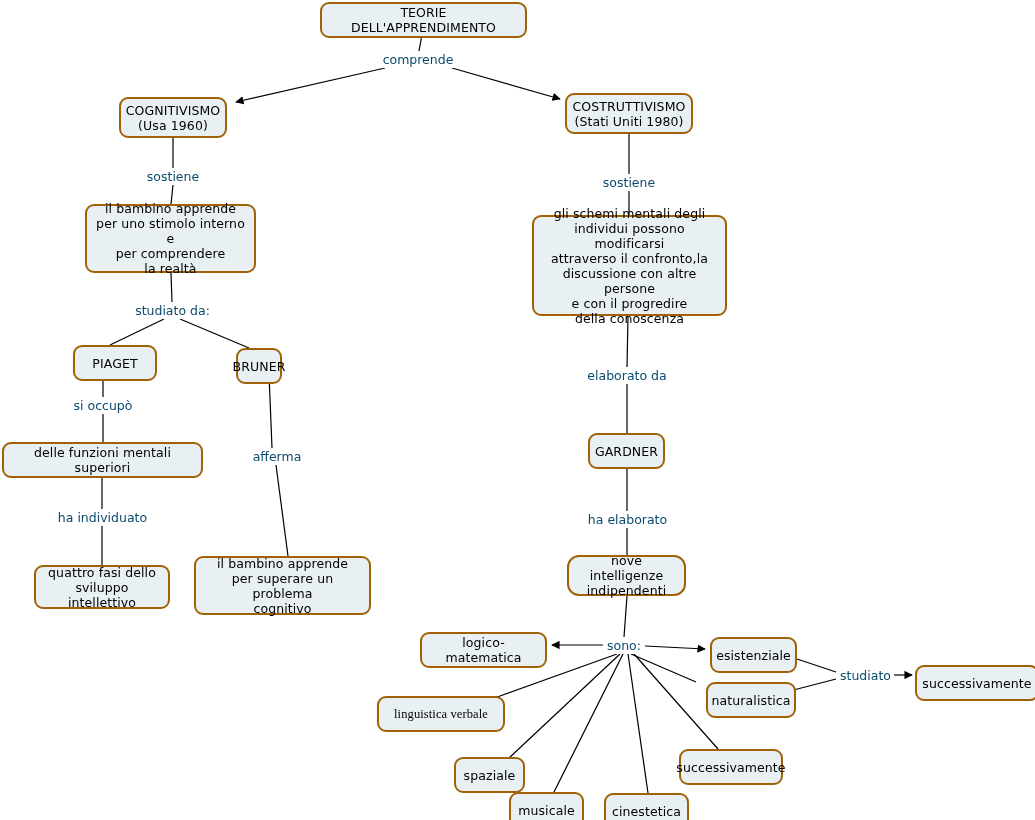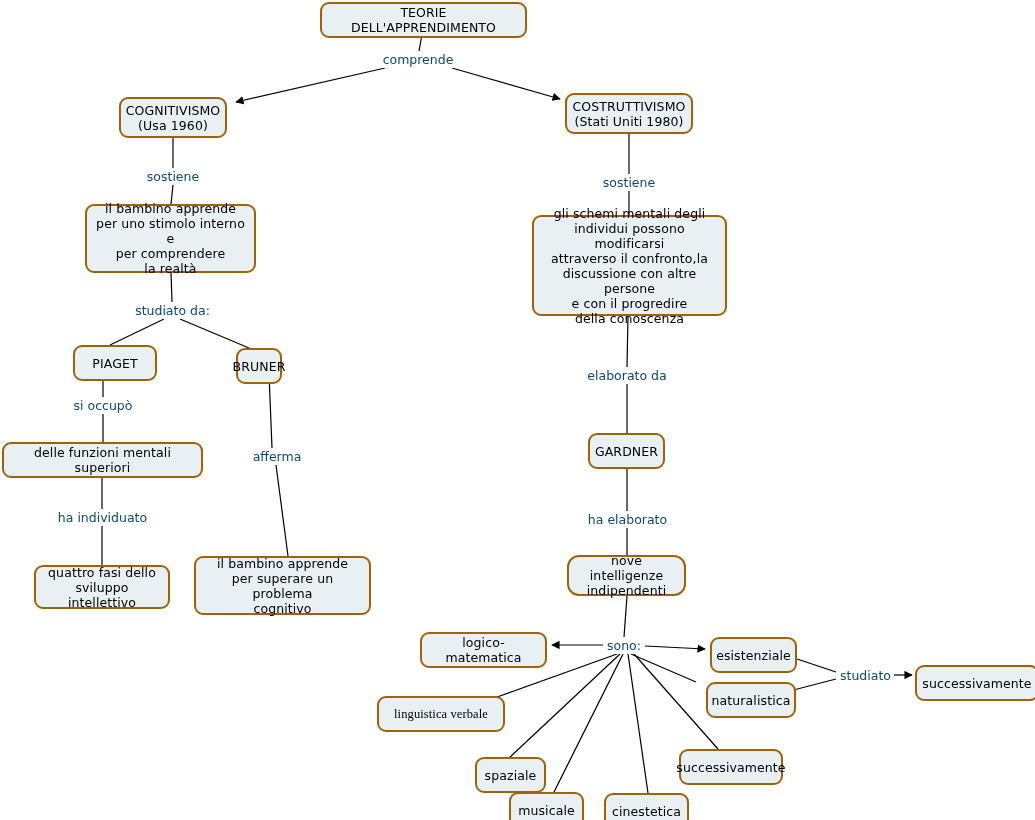--- a/index.html
+++ b/index.html
@@ -130,21 +130,21 @@
       <div class="node" style="left: 194px; top: 556px; width: 177px; height: 59px;">il bambino apprende
 per superare un problema
 cognitivo</div>
       <div class="node" style="left: 588px; top: 433px; width: 77px; height: 26px;">GARDNER</div>
       <div class="node" style="left: 567px; top: 555px; width: 119px; height: 41px; border-radius: 12px;">nove intelligenze
 indipendenti</div>
       <div class="node" style="left: 420px; top: 632px; width: 127px; height: 27px;">logico-matematica</div>
       <div class="node" style="left: 710px; top: 637px; width: 87px; height: 26px;">esistenziale</div>
       <div class="node" style="left: 377px; top: 696px; width: 128px; height: 27px; font-family: Liberation Serif, serif;">linguistica verbale</div>
       <div class="node" style="left: 692px; top: 682px; width: 90px; height: 26px; margin-left: 14px;">naturalistica</div>
-      <div class="node" style="left: 454px; top: 757px; width: 71px; height: 26px; margin-left: 21px;">spaziale</div>
+      <div class="node" style="left: 454px; top: 757px; width: 71px; height: 26px;">spaziale</div>
       <div class="node" style="left: 679px; top: 749px; width: 104px; height: 26px;">successivamente</div>
       <div class="node" style="left: 509px; top: 792px; width: 75px; height: 26px;">musicale</div>
       <div class="node" style="left: 604px; top: 793px; width: 85px; height: 26px;">cinestetica</div>
       <div class="node" style="left: 915px; top: 665px; width: 124px; height: 27px; text-align: center;">successivamente</div>
     </div>
   <div id="label-layer">
       <div class="link-label" style="left: 381px; top: 51px; width: 74px; height: 17px;">comprende</div>
       <div class="link-label" style="left: 142px; top: 168px; width: 62px; height: 17px;">sostiene</div>
       <div class="link-label" style="left: 598px; top: 174px; width: 62px; height: 17px;">sostiene</div>
       <div class="link-label" style="left: 133px; top: 302px; width: 79px; height: 17px;">studiato da:</div>

